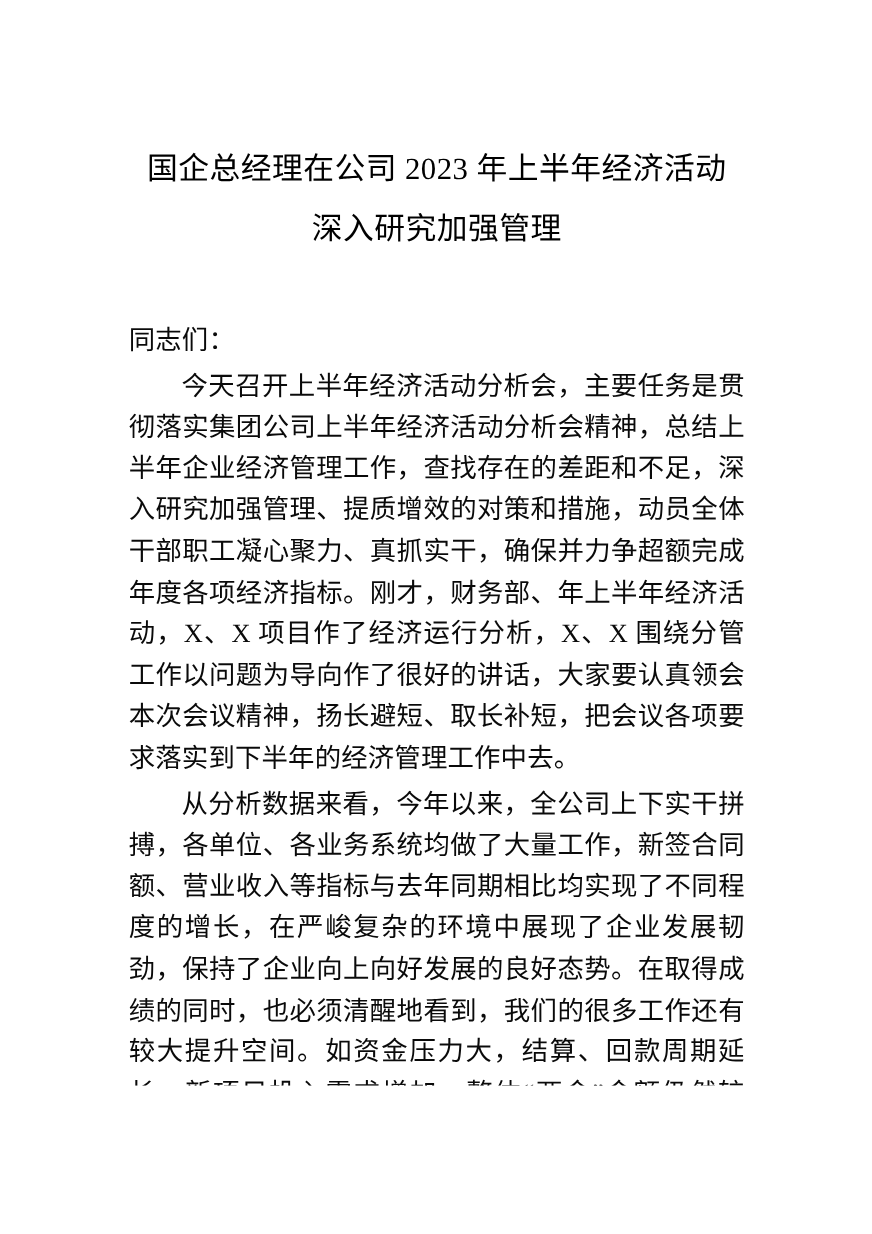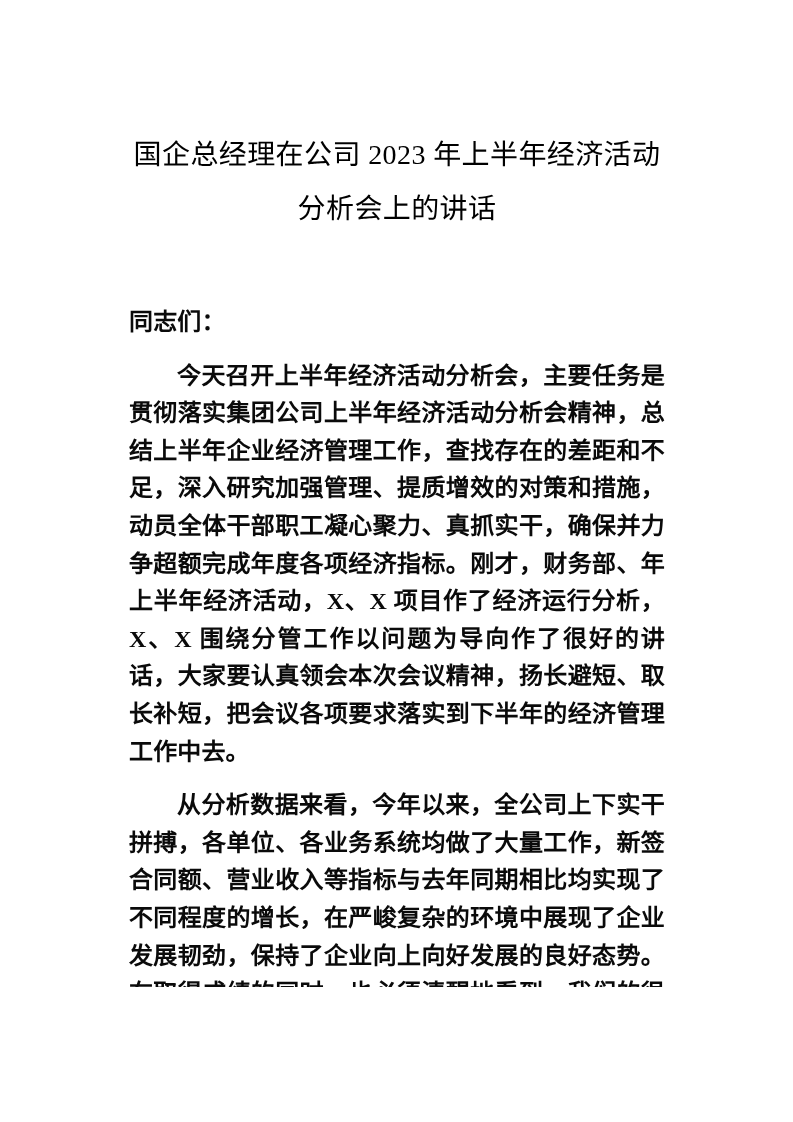--- a/index.html
+++ b/index.html
@@ -46,25 +46,25 @@
 
   .title-spacer {
     height: 52px;
   }
   .title-top-spacer {
     height: 128px;
   }
 
   
   .para {
-    margin: 16px;
+    margin: 4px;
     padding: 0;
     font-family: "Liberation Serif", "DejaVu Serif", serif;
     font-size: 24px;
-    font-weight: 700;
+    font-weight: 400;
     line-height: 37.6px;
     color: #0a0a0a;
     text-align: justify;
     text-justify: inter-ideograph;
     word-break: break-all;
     letter-spacing: 0.15px;
     -webkit-font-smoothing: antialiased;
   }
 
   .para.indent {
@@ -75,21 +75,21 @@
 <body>
 
 <div class="page">
 
   <div class="doc-body">
 
     <div class="title-top-spacer"></div>
 
     <h1 class="doc-title">
       <span class="title-line">国企总经理在公司 2023 年上半年经济活动</span>
-      <span class="title-line">分析会上的讲话</span>
+      <span class="title-line">深入研究加强管理</span>
     </h1>
 
     <div class="title-spacer"></div>
 
     <p class="para">同志们：</p>
 
     <p class="para indent">今天召开上半年经济活动分析会，主要任务是贯彻落实集团公司上半年经济活动分析会精神，总结上半年企业经济管理工作，查找存在的差距和不足，深入研究加强管理、提质增效的对策和措施，动员全体干部职工凝心聚力、真抓实干，确保并力争超额完成年度各项经济指标。刚才，财务部、年上半年经济活动，X、X 项目作了经济运行分析，X、X 围绕分管工作以问题为导向作了很好的讲话，大家要认真领会本次会议精神，扬长避短、取长补短，把会议各项要求落实到下半年的经济管理工作中去。</p>
 
     <p class="para indent">从分析数据来看，今年以来，全公司上下实干拼搏，各单位、各业务系统均做了大量工作，新签合同额、营业收入等指标与去年同期相比均实现了不同程度的增长，在严峻复杂的环境中展现了企业发展韧劲，保持了企业向上向好发展的良好态势。在取得成绩的同时，也必须清醒地看到，我们的很多工作还有较大提升空间。如资金压力大，结算、回款周期延长，新项目投入需求增加，整体“两金”金额仍然较高，给公司的现金流带来的压力也是空前巨大的；经济管理水平参差不齐，项目成本管控粗放不够精细，追逐利润的决心不够坚决，“过紧日子”的意识不够强烈；执行力还需加</p>
 

